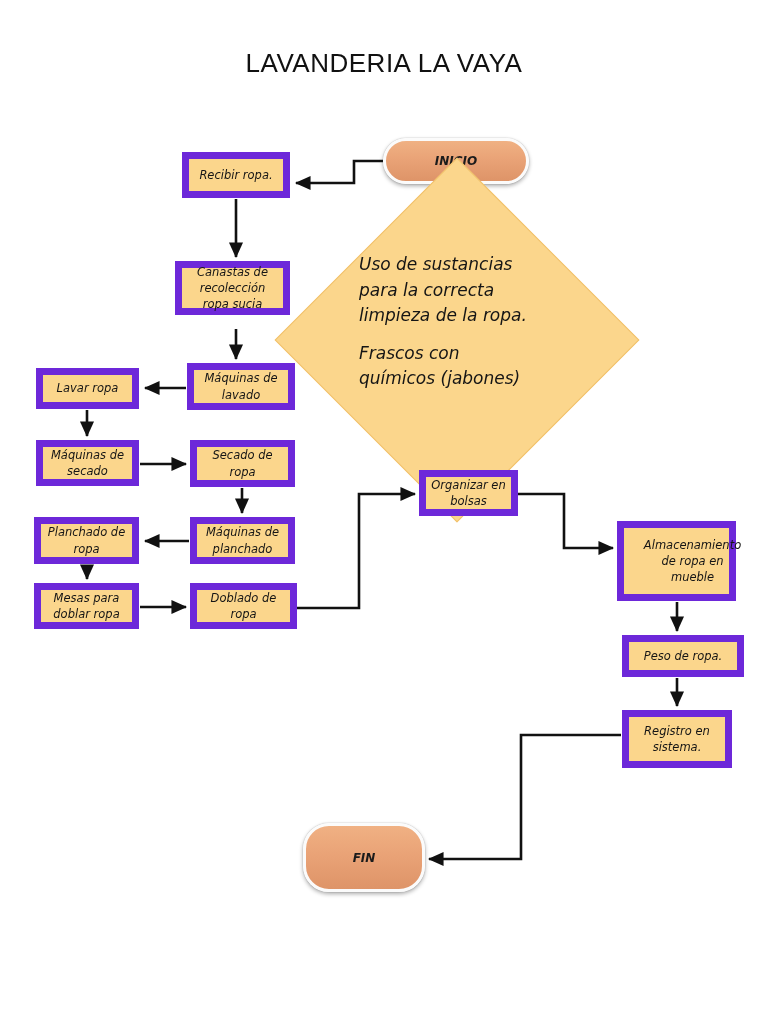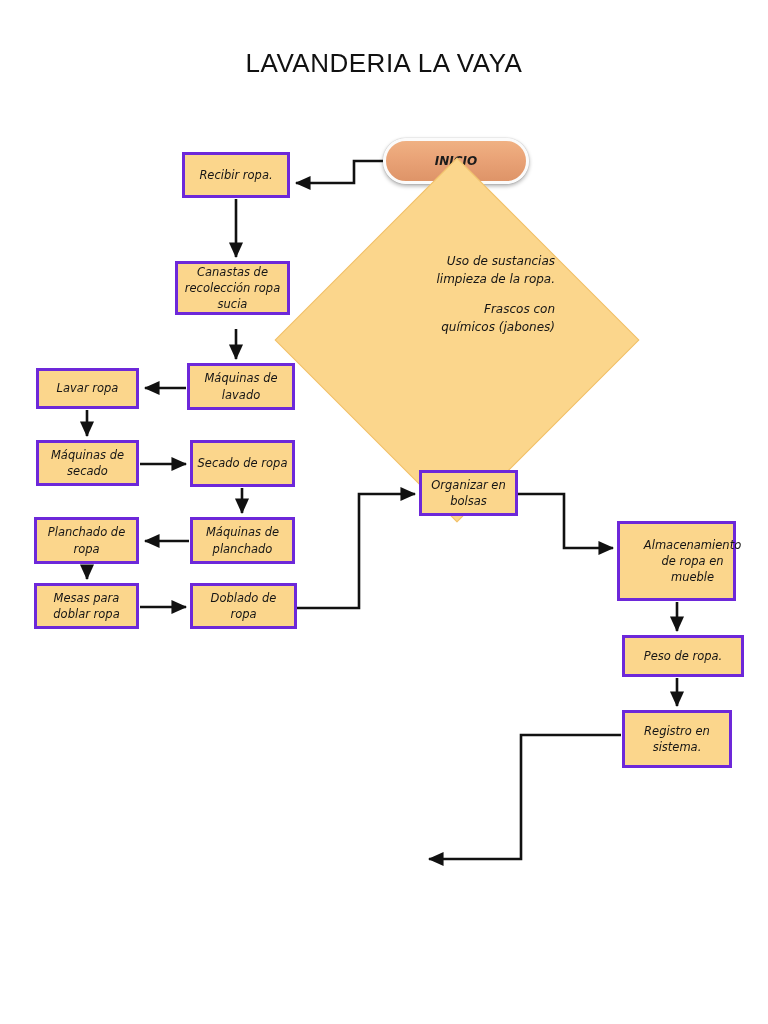--- a/index.html
+++ b/index.html
@@ -55,21 +55,21 @@
     font-family: "DejaVu Sans", sans-serif;
     font-style: italic;
     font-size: 11.5px;
     line-height: 1.42;
     color: #151515;
     padding: 2px 4px;
   }
 
   .box {
     background: #FBD68C;
-    border: 3px solid #6d28d9;
+    border: 7px solid #6d28d9;
     box-shadow: 0 0 0 0 rgba(0,0,0,0);
   }
 
   
   .diamond-wrap {
     position: absolute;
   }
   .diamond-shape {
     position: absolute;
     left: 0; top: 0;
@@ -78,24 +78,24 @@
     background: #FBD68C;
     border: 1px solid #F0C06A;
     box-sizing: border-box;
     transform: rotate(45deg);
   }
   .diamond-label {
     position: absolute;
     left: 12%;
     top: 16%;
     width: 76%;
-    text-align: right;
+    text-align: left;
     font-family: "DejaVu Sans", sans-serif;
     font-style: italic;
-    font-size: 12px;
+    font-size: 17px;
     line-height: 1.5;
     color: #151515;
   }
   .diamond-label .para2 { margin-top: 12px; }
 
   
   .terminator {
     position: absolute;
     box-sizing: border-box;
     display: flex;
@@ -167,20 +167,21 @@
   </div>
 
   <div class="node box" style="left:182px; top:152px; width:108px; height:46px;">
     <span>Recibir ropa.</span>
   </div>
 
   <div class="diamond-wrap" style="left:328px; top:211px; width:258px; height:258px;">
     <div class="diamond-shape"></div>
     <div class="diamond-label">
       <div>Uso de sustancias</div>
+      <div>para la correcta</div>
       <div>limpieza de la ropa.</div>
       <div class="para2">Frascos con</div>
       <div>químicos (jabones)</div>
     </div>
   </div>
 
   <div class="node box" style="left:175px; top:261px; width:115px; height:54px;">
     <span>Canastas de recolección ropa sucia</span>
   </div>
 
@@ -225,14 +226,17 @@
   </div>
 
   <div class="node box" style="left:622px; top:635px; width:122px; height:42px;">
     <span>Peso de ropa.</span>
   </div>
 
   <div class="node box" style="left:622px; top:710px; width:110px; height:58px;">
     <span>Registro en sistema.</span>
   </div>
 
+  <div class="terminator term-end" style="left:303px; top:823px; width:122px; height:69px;">
+    <span>FIN</span>
+  </div>
 
 </div>
 
 </body></html>

